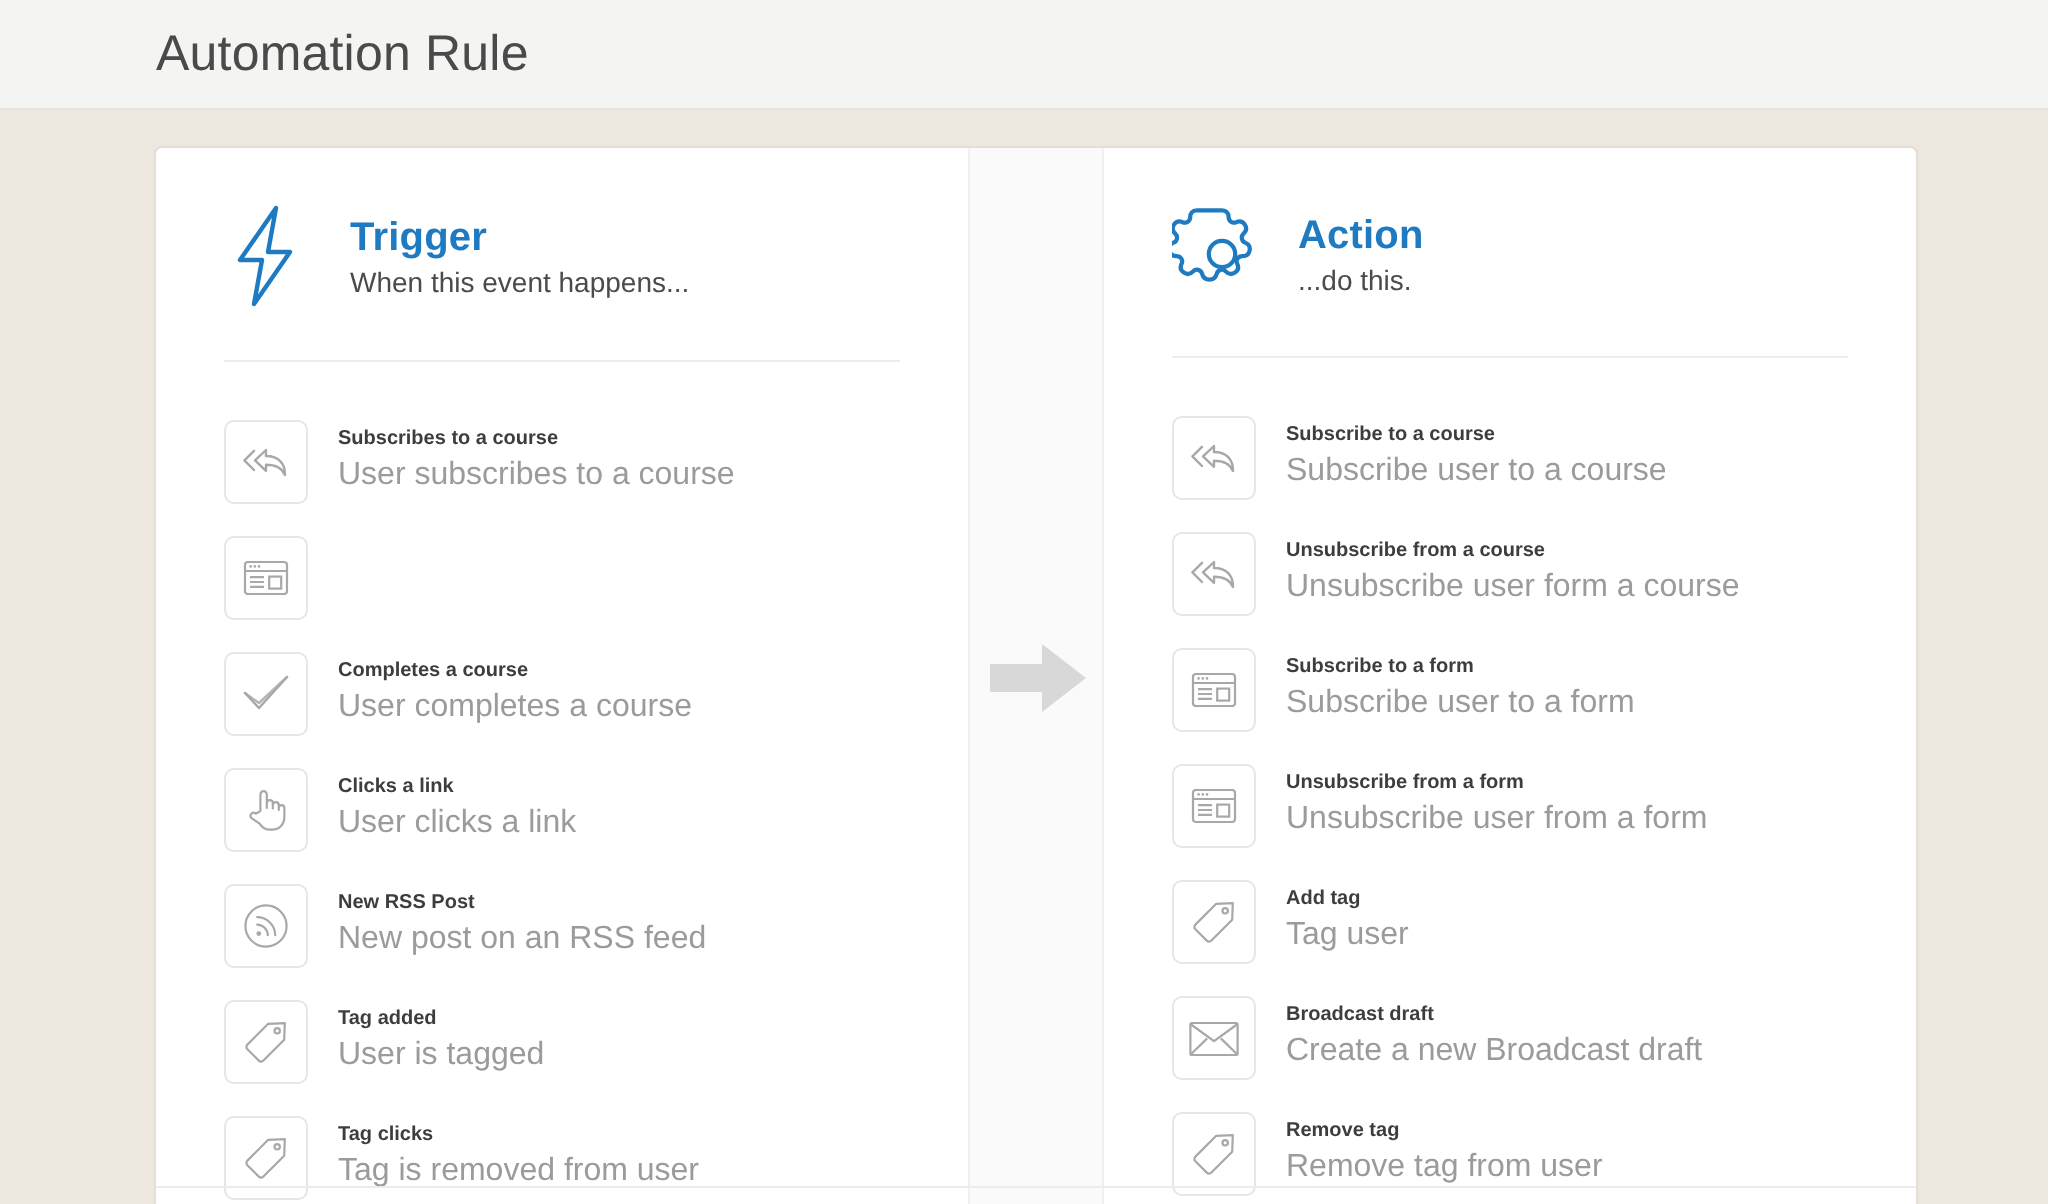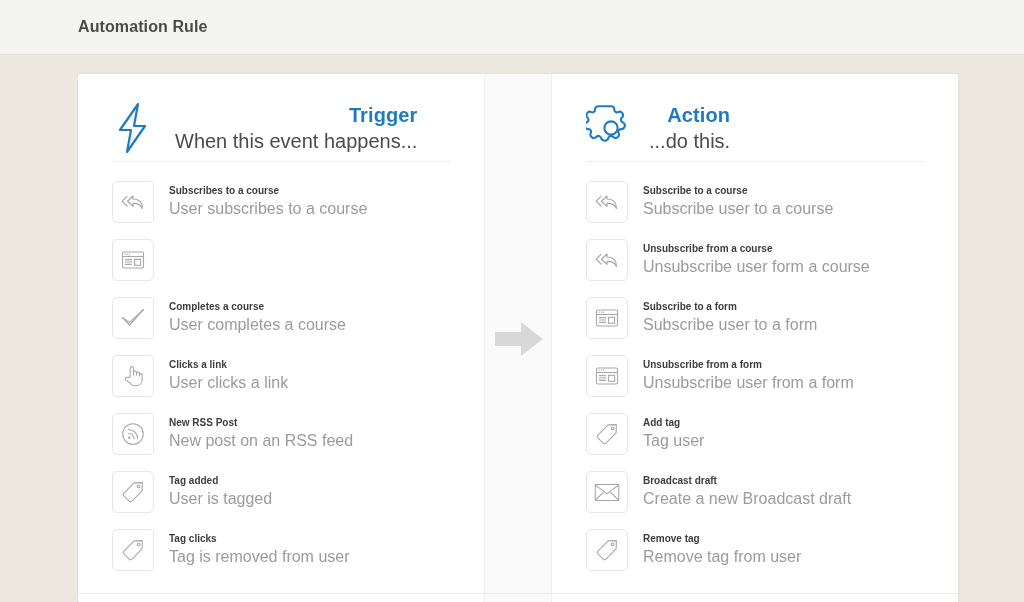--- a/index.html
+++ b/index.html
@@ -20,22 +20,22 @@
   
   .topbar {
     height: 55px;
     background: #f4f4f2;
     border-bottom: 1px solid #e4e1da;
     display: flex;
     align-items: center;
     padding-left: 78px;
   }
   .topbar-title {
-    font-size: 16px;
-    font-weight: 700;
+    font-size: 25px;
+    font-weight: 400;
     color: #4a4a4a;
     letter-spacing: 0.1px;
     text-align: center;
   }
 
   
   .page {
     height: 547px;
     padding: 19px 66px 0 78px;
   }
@@ -72,43 +72,42 @@
     left: 10px;
     width: 48px;
     height: 34px;
   }
   .arrow svg { display: block; }
 
   
   .col-head {
     display: flex;
     align-items: center;
-    padding-bottom: 7px;
+    padding-bottom: 26px;
     border-bottom: 1px solid #ededed;
-    margin-bottom: 11px;
-    text-align: right;
+    margin-bottom: 21px;
   }
   .col-head-icon {
     width: 52px;
     flex: 0 0 52px;
     display: flex;
     align-items: center;
     justify-content: flex-start;
     margin-right: 11px;
   }
   .col-head-text { padding-top: 2px; }
   .col-title {
     font-size: 20px;
     font-weight: bold;
     color: #1f7bc1;
     line-height: 1.15;
     letter-spacing: 0.1px;
   }
   .col-sub {
-    font-size: 20px;
+    font-size: 14px;
     color: #4b4b4b;
     margin-top: 2px;
     line-height: 1.25;
   }
 
   
   .opt {
     display: flex;
     align-items: center;
     padding: 8px 0;

